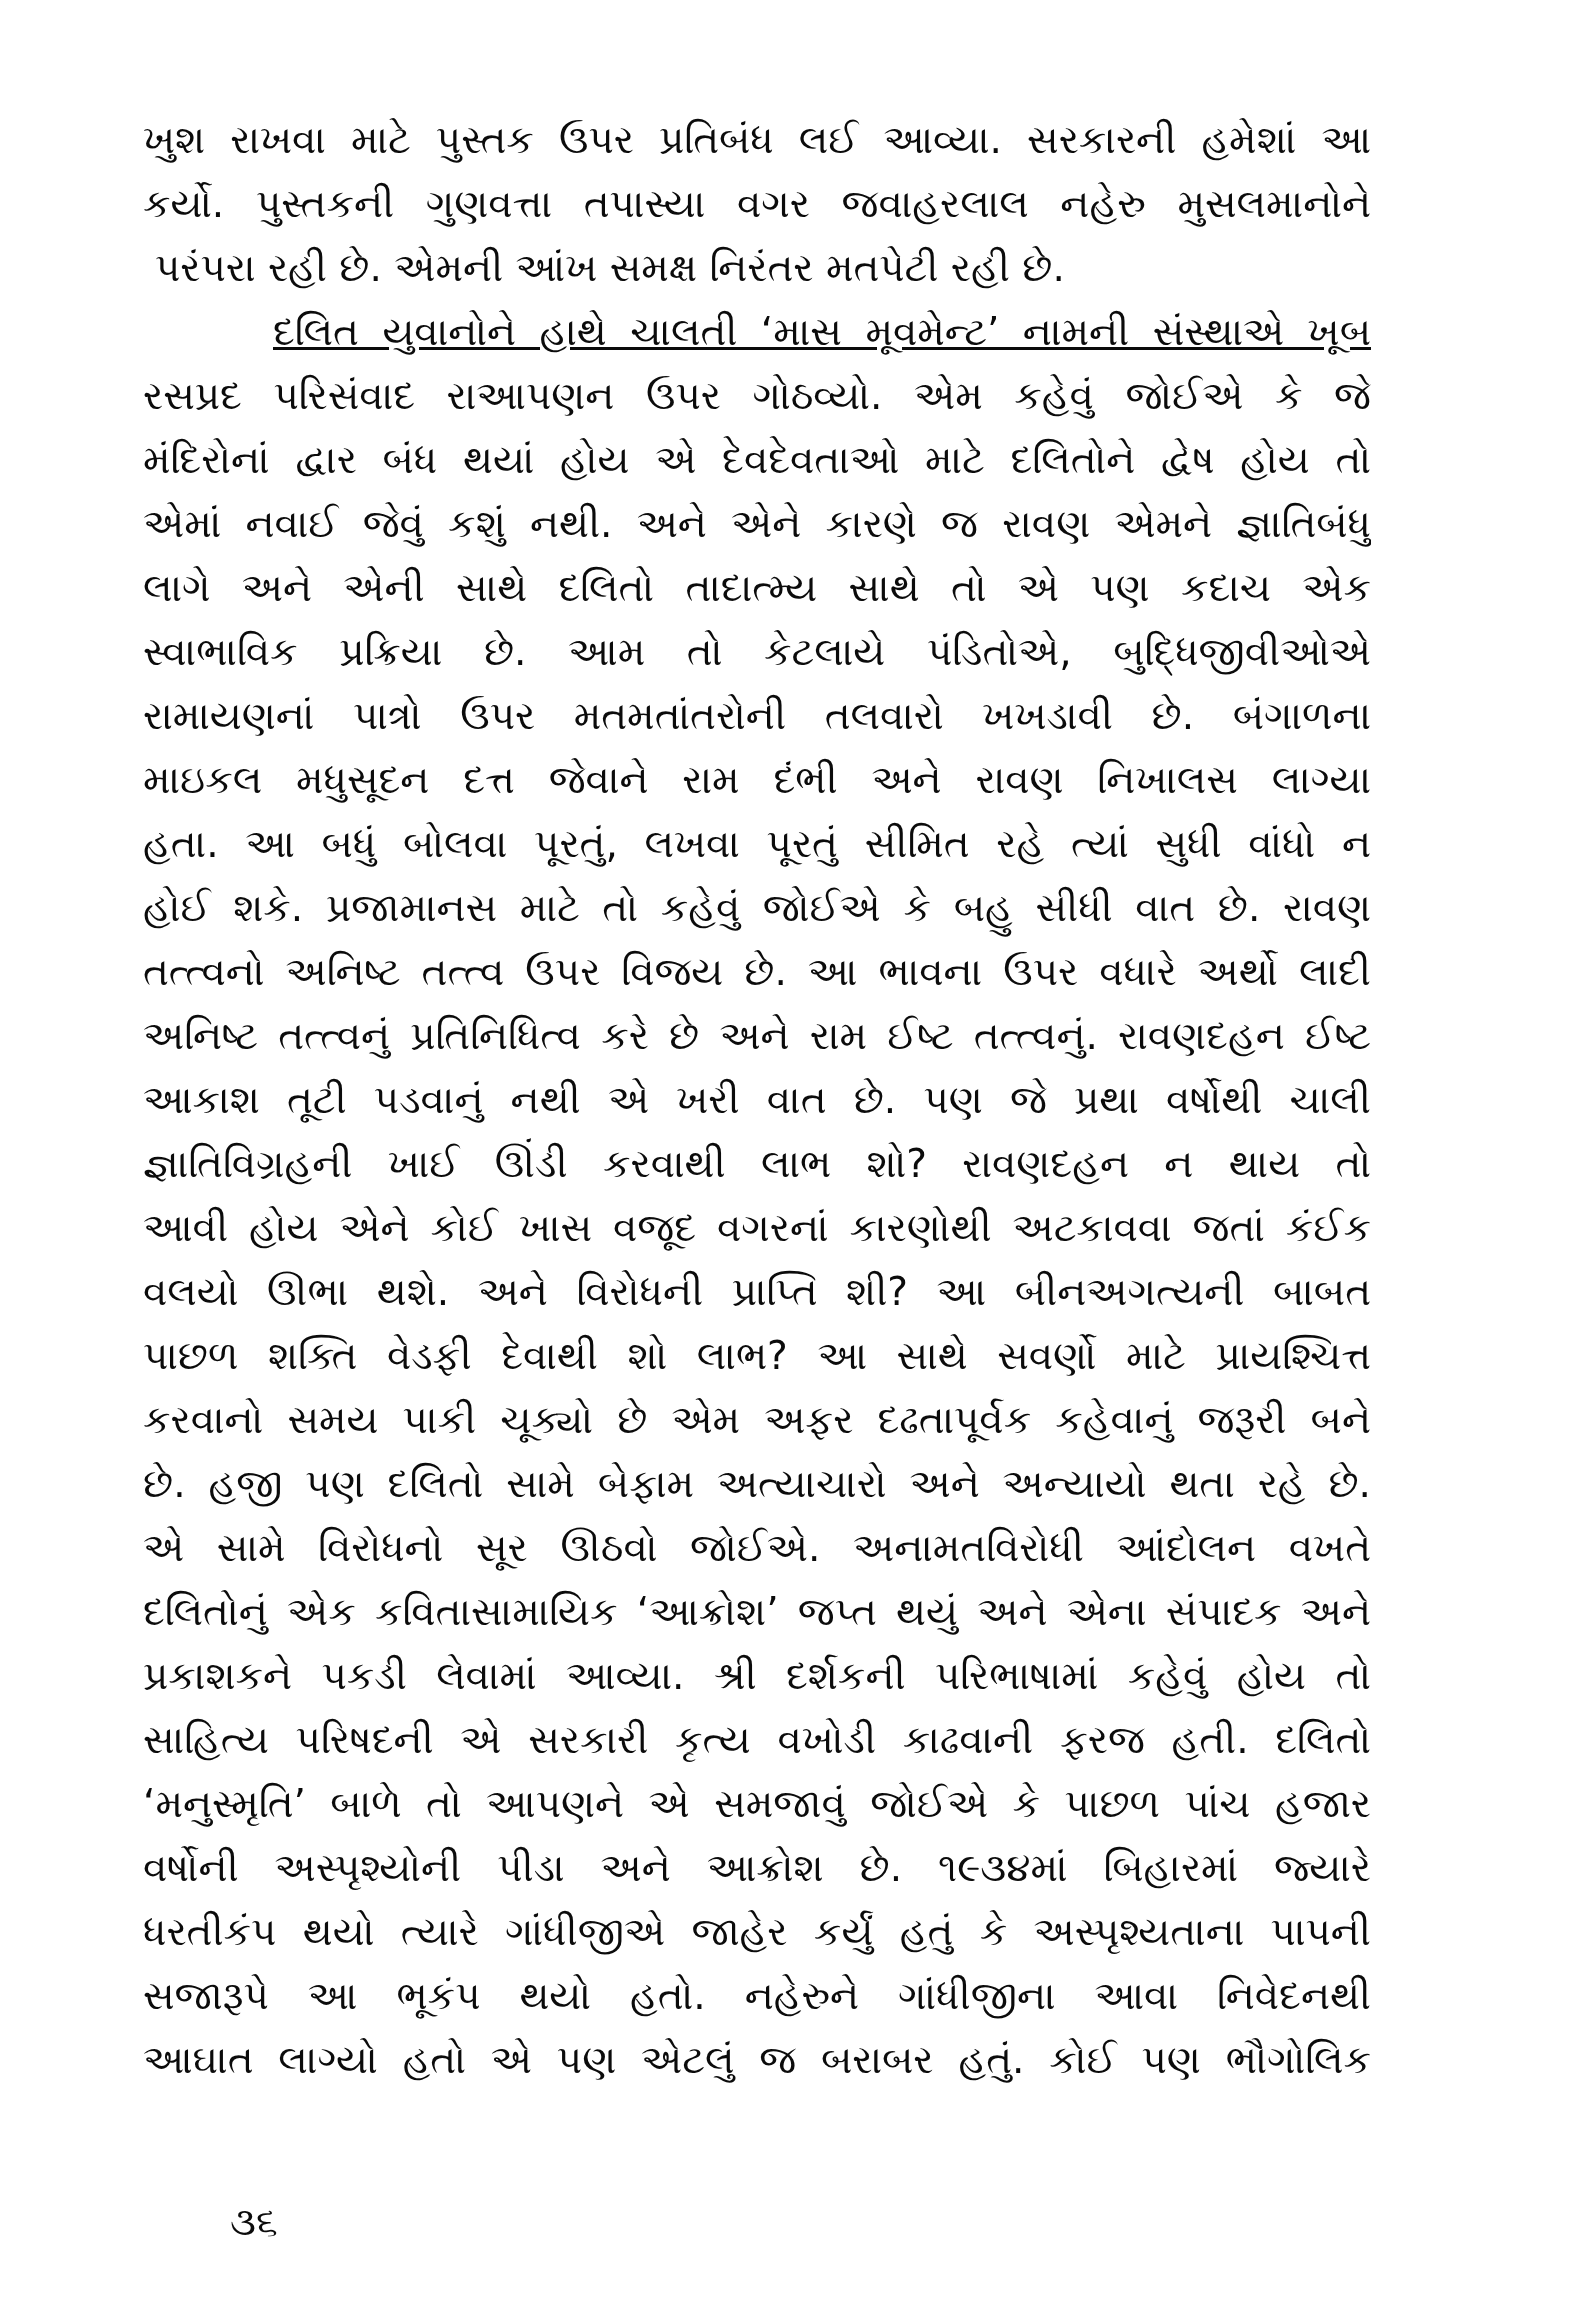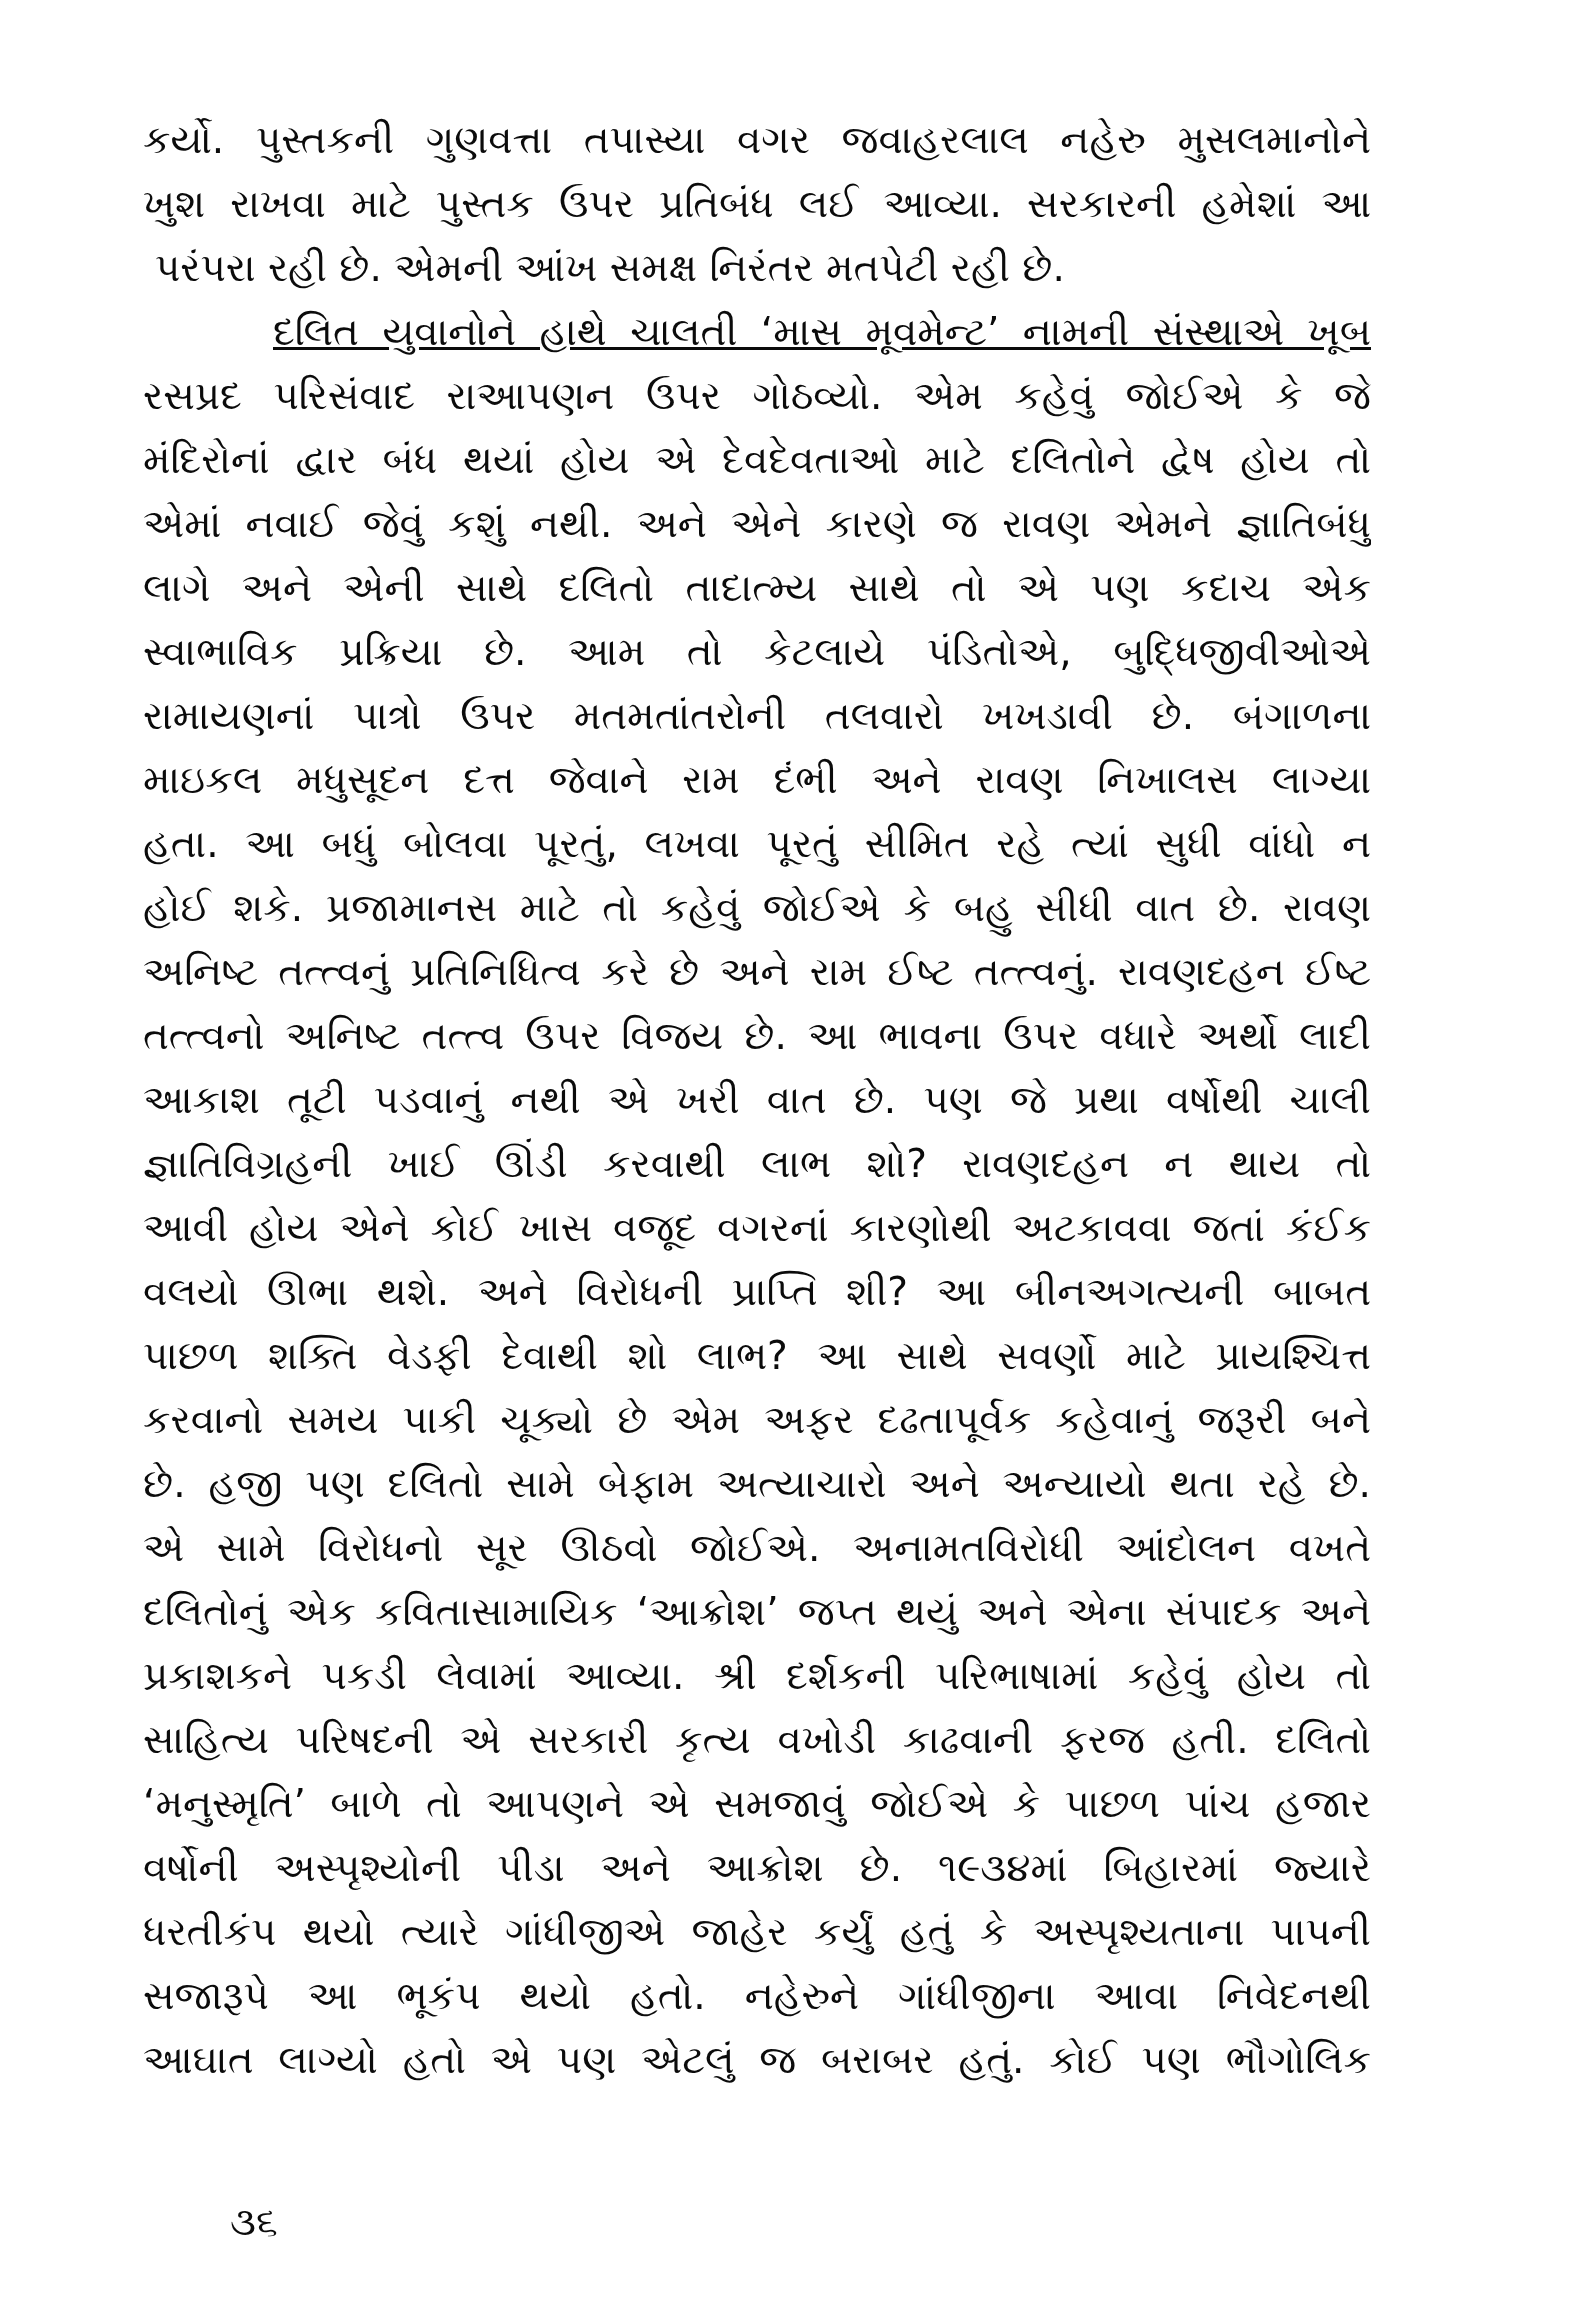--- a/index.html
+++ b/index.html
@@ -47,35 +47,35 @@
       font-size: 39px;
       line-height: 46px;
       color: #0b0b0b;
     }
   </style>
 </head>
 <body>
 
 <div class="page">
   <div class="text-block">
+    <div class="line">ખુશ રાખવા માટે પુસ્તક ઉપર પ્રતિબંધ લઈ આવ્યા. સરકારની હમેશાં આ</div>
     <div class="line">કર્યો. પુસ્તકની ગુણવત્તા તપાસ્યા વગર જવાહરલાલ નહેરુ મુસલમાનોને</div>
-    <div class="line">ખુશ રાખવા માટે પુસ્તક ઉપર પ્રતિબંધ લઈ આવ્યા. સરકારની હમેશાં આ</div>
     <div class="line para-end">પરંપરા રહી છે. એમની આંખ સમક્ષ નિરંતર મતપેટી રહી છે.</div>
     <div class="line indent">દલિત યુવાનોને હાથે ચાલતી ‘માસ મૂવમેન્ટ’ નામની સંસ્થાએ ખૂબ</div>
     <div class="line">રસપ્રદ પરિસંવાદ રાઆપણન ઉપર ગોઠવ્યો. એમ કહેવું જોઈએ કે જે</div>
     <div class="line">મંદિરોનાં દ્વાર બંધ થયાં હોય એ દેવદેવતાઓ માટે દલિતોને દ્વેષ હોય તો</div>
     <div class="line">એમાં નવાઈ જેવું કશું નથી. અને એને કારણે જ રાવણ એમને જ્ઞાતિબંધુ</div>
     <div class="line">લાગે અને એની સાથે દલિતો તાદાત્મ્ય સાથે તો એ પણ કદાચ એક</div>
     <div class="line">સ્વાભાવિક પ્રક્રિયા છે. આમ તો કેટલાયે પંડિતોએ, બુદ્ધિજીવીઓએ</div>
     <div class="line">રામાયણનાં પાત્રો ઉપર મતમતાંતરોની તલવારો ખખડાવી છે. બંગાળના</div>
     <div class="line">માઇકલ મધુસૂદન દત્ત જેવાને રામ દંભી અને રાવણ નિખાલસ લાગ્યા</div>
     <div class="line">હતા. આ બધું બોલવા પૂરતું, લખવા પૂરતું સીમિત રહે ત્યાં સુધી વાંધો ન</div>
     <div class="line">હોઈ શકે. પ્રજામાનસ માટે તો કહેવું જોઈએ કે બહુ સીધી વાત છે. રાવણ</div>
+    <div class="line">તત્ત્વનો અનિષ્ટ તત્ત્વ ઉપર વિજય છે. આ ભાવના ઉપર વધારે અર્થો લાદી</div>
     <div class="line">અનિષ્ટ તત્ત્વનું પ્રતિનિધિત્વ કરે છે અને રામ ઈષ્ટ તત્ત્વનું. રાવણદહન ઈષ્ટ</div>
-    <div class="line">તત્ત્વનો અનિષ્ટ તત્ત્વ ઉપર વિજય છે. આ ભાવના ઉપર વધારે અર્થો લાદી</div>
     <div class="line">આકાશ તૂટી પડવાનું નથી એ ખરી વાત છે. પણ જે પ્રથા વર્ષોથી ચાલી</div>
     <div class="line">જ્ઞાતિવિગ્રહની ખાઈ ઊંડી કરવાથી લાભ શો? રાવણદહન ન થાય તો</div>
     <div class="line">આવી હોય એને કોઈ ખાસ વજૂદ વગરનાં કારણોથી અટકાવવા જતાં કંઈક</div>
     <div class="line">વલયો ઊભા થશે. અને વિરોધની પ્રાપ્તિ શી? આ બીનઅગત્યની બાબત</div>
     <div class="line">પાછળ શક્તિ વેડફી દેવાથી શો લાભ? આ સાથે સવર્ણો માટે પ્રાયશ્ચિત્ત</div>
     <div class="line">કરવાનો સમય પાકી ચૂક્યો છે એમ અફર દઢતાપૂર્વક કહેવાનું જરૂરી બને</div>
     <div class="line">છે. હજી પણ દલિતો સામે બેફામ અત્યાચારો અને અન્યાયો થતા રહે છે.</div>
     <div class="line">એ સામે વિરોધનો સૂર ઊઠવો જોઈએ. અનામતવિરોધી આંદોલન વખતે</div>
     <div class="line">દલિતોનું એક કવિતાસામાયિક ‘આક્રોશ’ જપ્ત થયું અને એના સંપાદક અને</div>
     <div class="line">પ્રકાશકને પકડી લેવામાં આવ્યા. શ્રી દર્શકની પરિભાષામાં કહેવું હોય તો</div>

